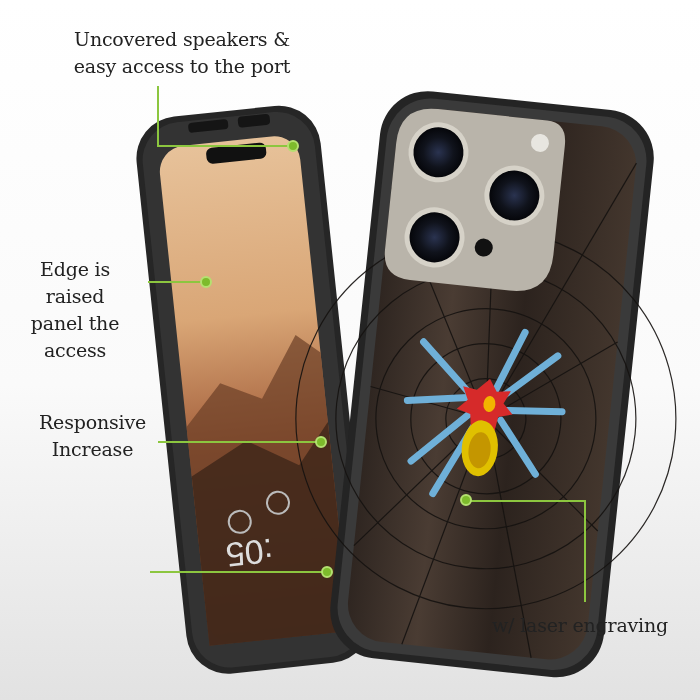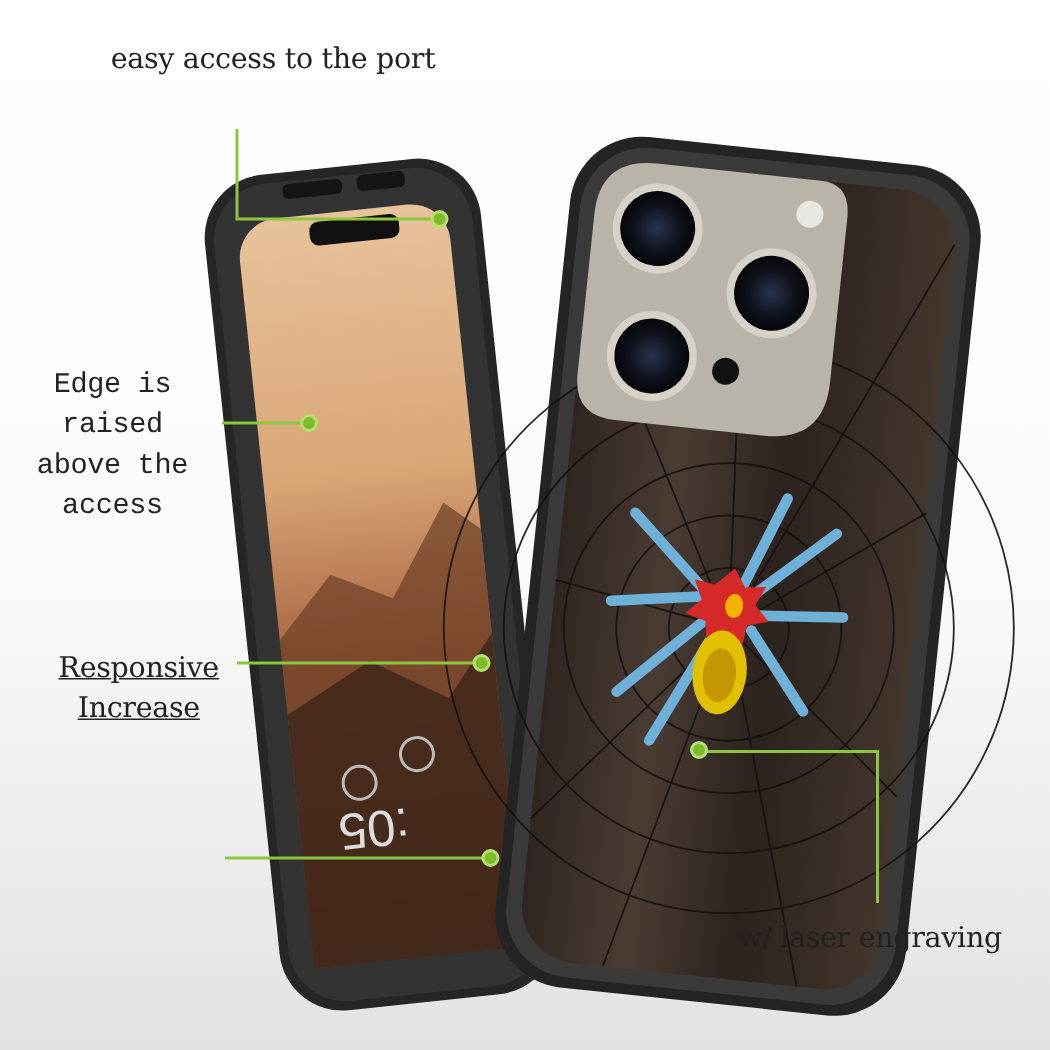--- a/index.html
+++ b/index.html
@@ -93,35 +93,36 @@
       </g>
       <path d="M490 380 l8 12 14 -2 -6 13 10 10 -14 4 -2 14 -12 -8 -12 8 -2 -14 -14 -4 10 -10 -6 -13 14 2z" fill="#d62a2a"></path>
       <ellipse cx="492" cy="405" rx="6" ry="8" fill="#f2b400"></ellipse>
       <ellipse cx="487" cy="450" rx="18" ry="28" fill="#e0c000"></ellipse>
       <ellipse cx="487" cy="452" rx="11" ry="18" fill="#b07a00" opacity="0.6"></ellipse>
     </g>
   </g>
 </svg>
 
 <div class="label" style="left:62px;top:26px;width:240px;">
+  <div>Uncovered speakers &amp;</div>
   <div>easy access to the port</div>
 </div>
 <div class="line" style="left:157px;top:86px;width:2px;height:60px;"></div>
 <div class="line" style="left:157px;top:145px;width:135px;height:2px;"></div>
 <div class="dot" style="left:287px;top:140px;"></div>
 
-<div class="label" style="left:10px;top:243px;width:130px;font-family:Liberation Mono, monospace;">
+<div class="label" style="left:10px;top:256px;width:130px;">
   <div>Edge is raised</div>
-  <div>above the</div>
+  <div>panel the</div>
   <div>access</div>
 </div>
 <div class="line" style="left:148px;top:281px;width:58px;height:2px;"></div>
 <div class="dot" style="left:200px;top:276px;"></div>
 
-<div class="label" style="left:30px;top:432px;width:125px;text-decoration:underline;">
+<div class="label" style="left:30px;top:409px;width:125px;">
   <div>Responsive</div>
   <div>Increase</div>
 </div>
 <div class="line" style="left:158px;top:441px;width:162px;height:2px;"></div>
 <div class="dot" style="left:315px;top:436px;"></div>
 
 <div class="label" style="left:40px;top:548px;width:120px;">
 </div>
 <div class="line" style="left:150px;top:571px;width:176px;height:2px;"></div>
 <div class="dot" style="left:321px;top:566px;"></div>

